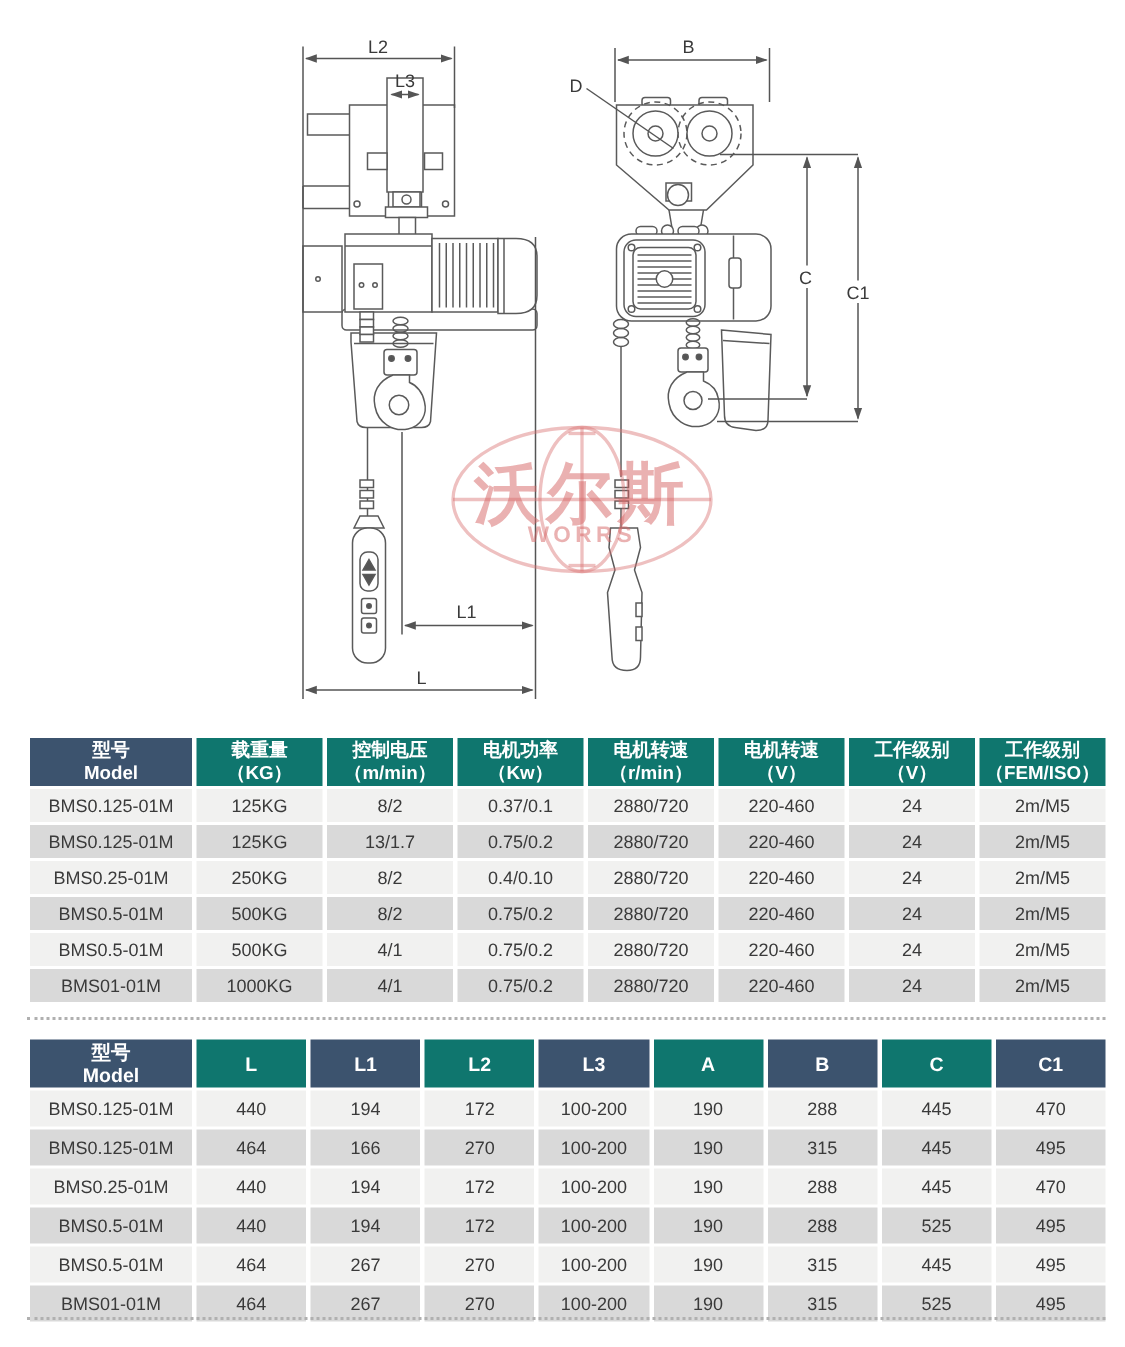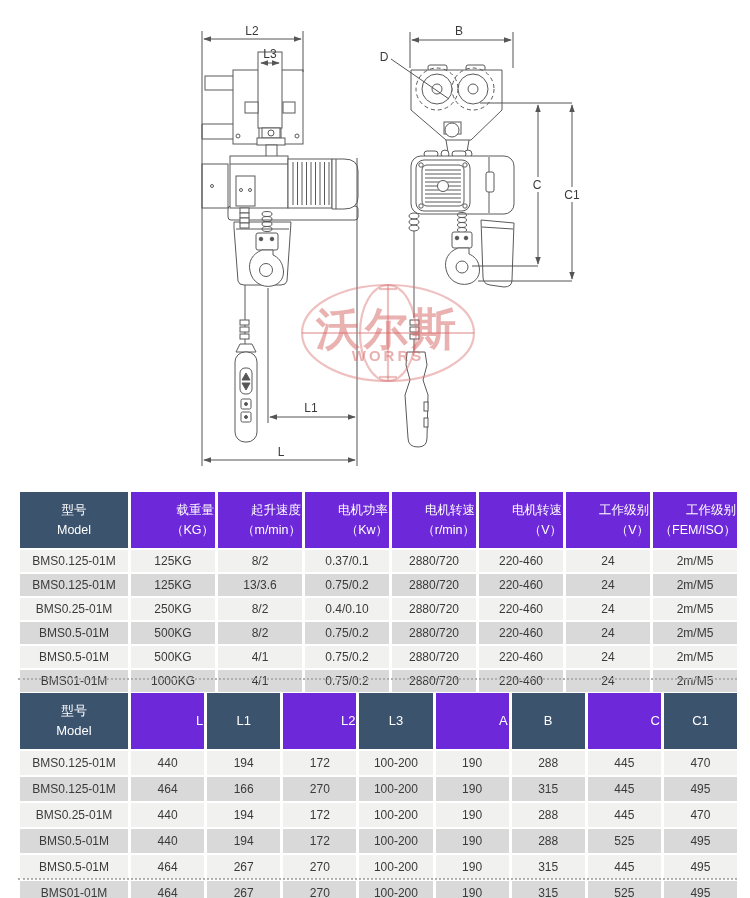--- a/index.html
+++ b/index.html
@@ -8,24 +8,24 @@
   .stage{position:absolute;top:0;left:0;width:750px;height:648px;}
   svg text{font-family:"Liberation Sans",sans-serif;}
 
   .drawing{position:absolute;top:0;left:0;}
 
   .tbl-wrap{position:absolute;left:17px;width:723px;}
   .tbl1{top:490px;}
   .tbl2{top:691px;}
   table{border-collapse:separate;border-spacing:3px 2px;width:723px;table-layout:fixed;}
   col.c-model{width:108px;}
-  th{white-space:pre-line;color:#fff;font-weight:normal;font-size:12.5px;
-     line-height:20px;padding:8px 1px;vertical-align:middle;}
+  th{white-space:pre-line;color:#fff;font-weight:bold;font-size:12.5px;
+     line-height:15px;padding:1px 1px;vertical-align:middle;}
   .h-blue{background:#3c536e;}
-  .h-orange{background:#6d28d9;text-align:right;}
+  .h-orange{background:#0f766e;}
   .tbl2 th{font-size:13px;}
   td{text-align:center;font-size:12px;color:#3a3a3a;padding:3px 1px;line-height:16px;}
   .tbl2 td{padding:4px 1px;}
   tbody tr:nth-child(odd) td{background:#f1f1f0;}
   tbody tr:nth-child(even) td{background:#d9d9d9;}
 
   .dashed-line{position:absolute;left:18px;width:719px;height:0;
                border-top:2px dotted #b0b0b0;}
   .sep1{top:678px;}
   .sep2{top:878px;}
@@ -257,21 +257,21 @@
           <col>
           <col>
           <col>
       </colgroup>
       <thead>
         <tr>
             <th class="h-blue">型号
 Model</th>
             <th class="h-orange">载重量
 （KG）</th>
-            <th class="h-orange">起升速度
+            <th class="h-orange">控制电压
 （m/min）</th>
             <th class="h-orange">电机功率
 （Kw）</th>
             <th class="h-orange">电机转速
 （r/min）</th>
             <th class="h-orange">电机转速
 （V）</th>
             <th class="h-orange">工作级别
 （V）</th>
             <th class="h-orange">工作级别
@@ -285,21 +285,21 @@
             <td>8/2</td>
             <td>0.37/0.1</td>
             <td>2880/720</td>
             <td>220-460</td>
             <td>24</td>
             <td>2m/M5</td>
           </tr>
           <tr>
             <td>BMS0.125-01M</td>
             <td>125KG</td>
-            <td>13/3.6</td>
+            <td>13/1.7</td>
             <td>0.75/0.2</td>
             <td>2880/720</td>
             <td>220-460</td>
             <td>24</td>
             <td>2m/M5</td>
           </tr>
           <tr>
             <td>BMS0.25-01M</td>
             <td>250KG</td>
             <td>8/2</td>

